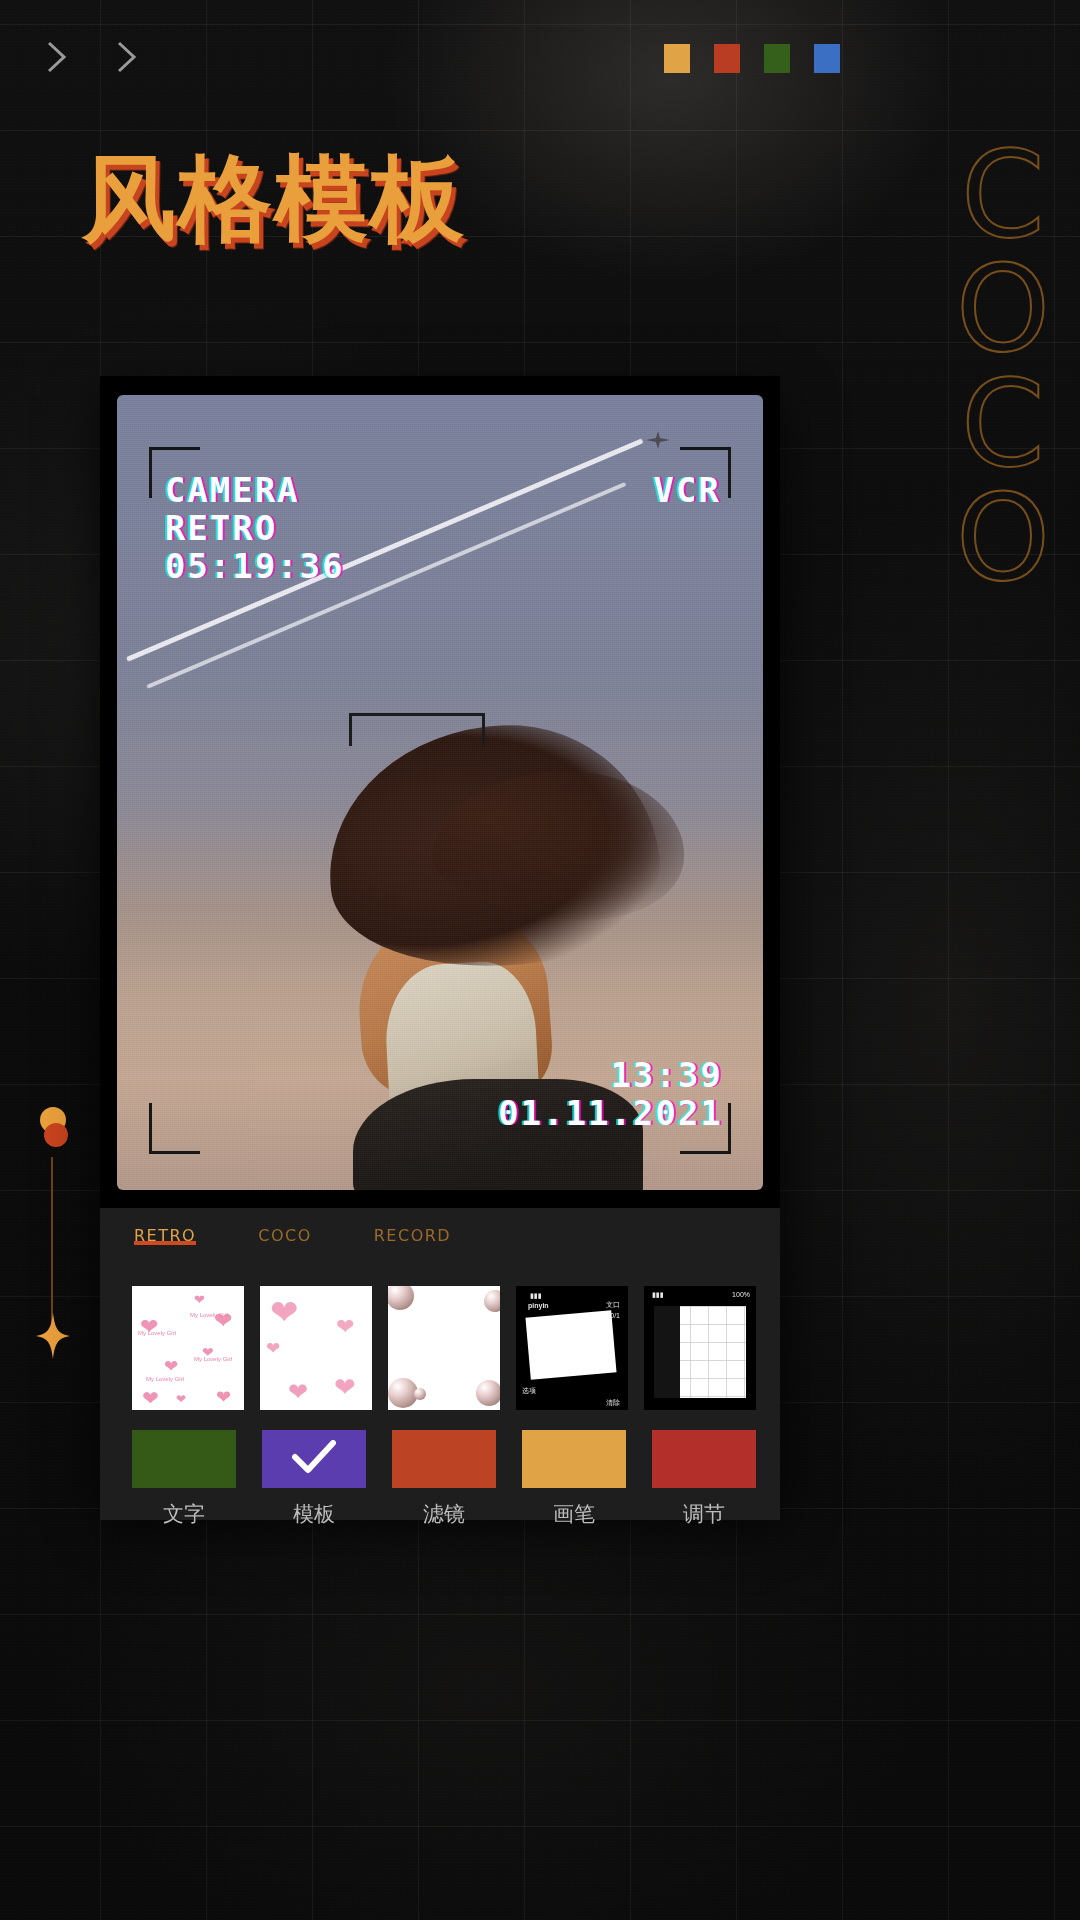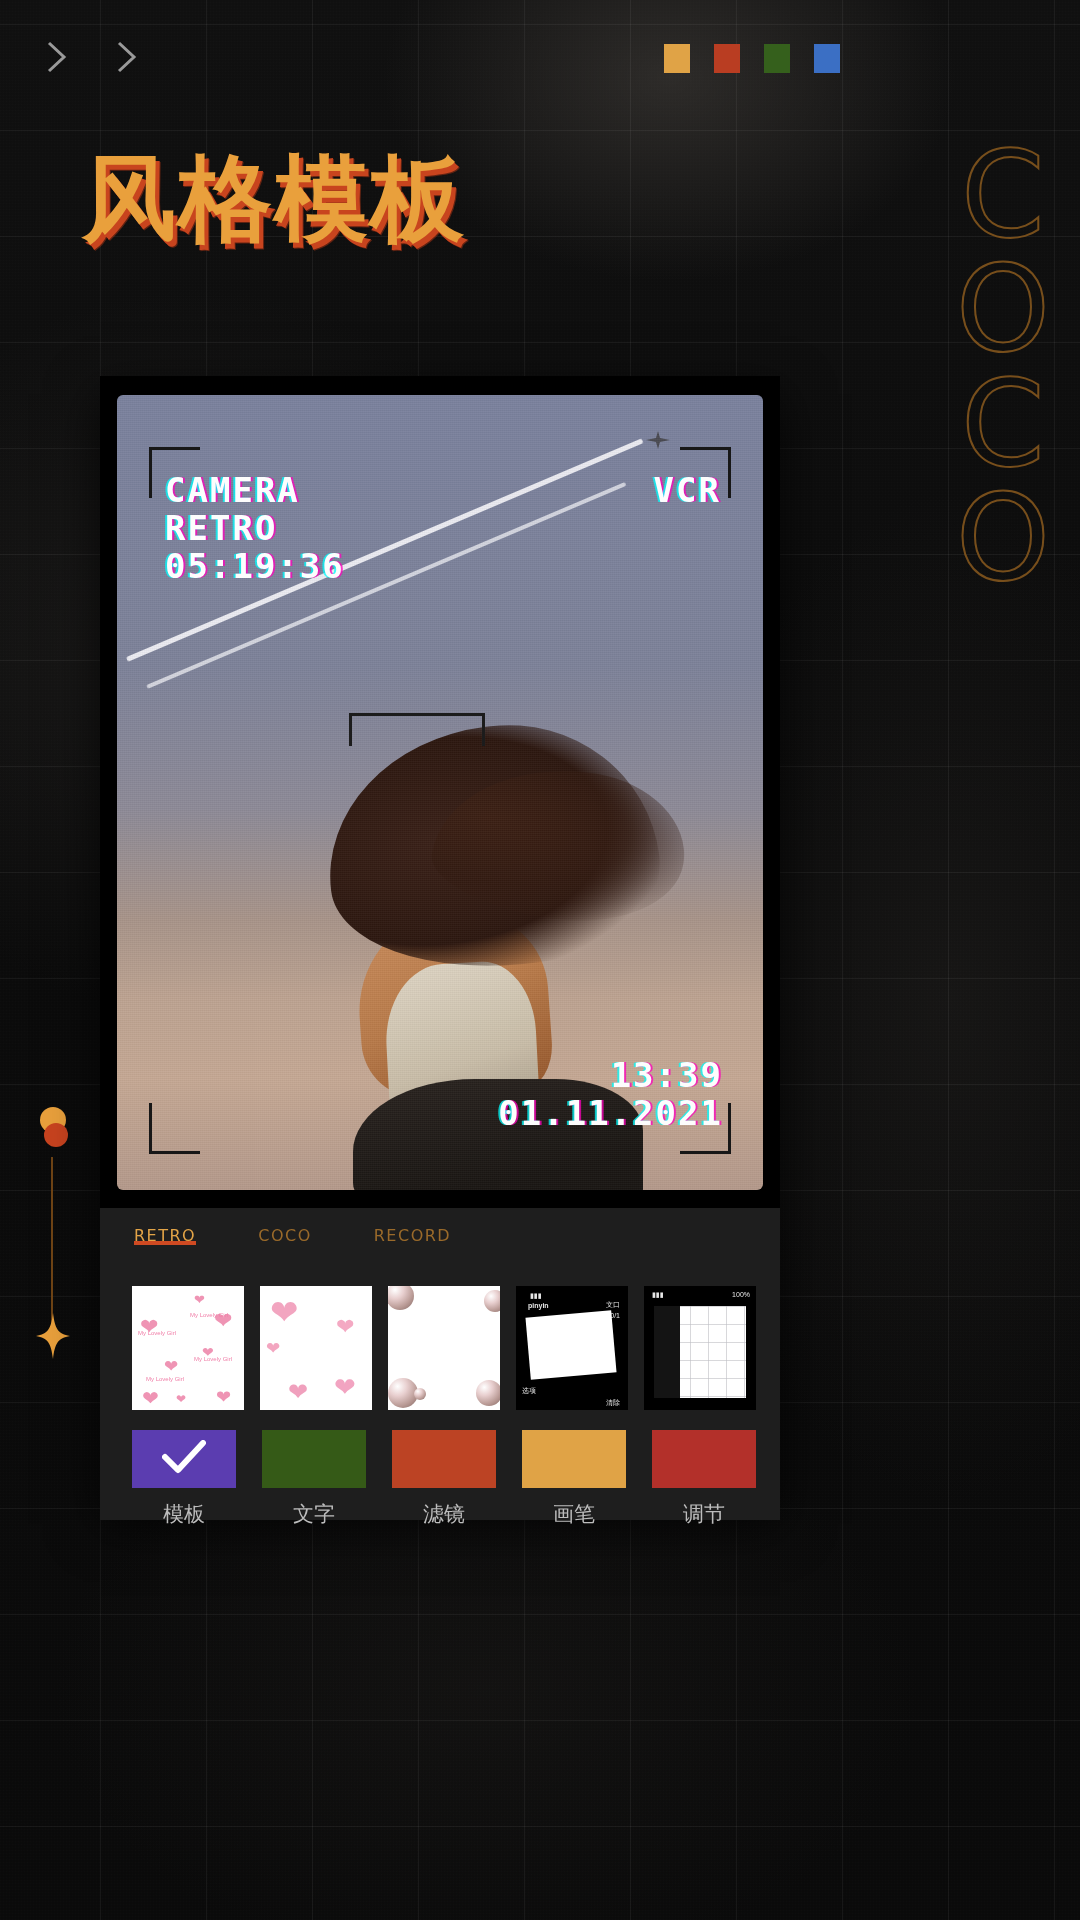--- a/index.html
+++ b/index.html
@@ -367,34 +367,34 @@
         <div style="position:absolute;left:10px;top:20px;width:92px;height:92px;
                     background-image:linear-gradient(rgba(190,190,195,.6) 1px,transparent 1px),
                                      linear-gradient(90deg,rgba(190,190,195,.6) 1px,transparent 1px);
                     background-size:18px 18px;"></div>
         <div style="position:absolute;left:10px;top:20px;width:26px;height:92px;background:#141414;"></div>
       </div>
     </div>
 
     <div class="tools">
       <div class="tool">
+        <i class="tool-sw" id="tool1" style="background: rgb(53, 90, 23);"></i>
+        <div class="tool-label">文字</div>
+      </div>
+      <div class="tool">
         <i class="tool-sw sel" id="tool0" style="background: rgb(91, 61, 176);">
           <span class="check">
             <svg width="44" height="34" viewBox="0 0 44 34">
                 <path d="M3 17 L16 30 L41 3" fill="none" stroke="#fff" stroke-width="6" stroke-linecap="round" stroke-linejoin="round"></path>
               </svg>
           </span>
         </i>
         <div class="tool-label">模板</div>
       </div>
       <div class="tool">
-        <i class="tool-sw" id="tool1" style="background: rgb(53, 90, 23);"></i>
-        <div class="tool-label">文字</div>
-      </div>
-      <div class="tool">
         <i class="tool-sw" id="tool3" style="background: rgb(188, 67, 36);"></i>
         <div class="tool-label">滤镜</div>
       </div>
       <div class="tool">
         <i class="tool-sw" id="tool2" style="background: rgb(224, 163, 70);"></i>
         <div class="tool-label">画笔</div>
       </div>
       <div class="tool">
         <i class="tool-sw" id="tool4" style="background: rgb(179, 48, 42);"></i>
         <div class="tool-label">调节</div>

